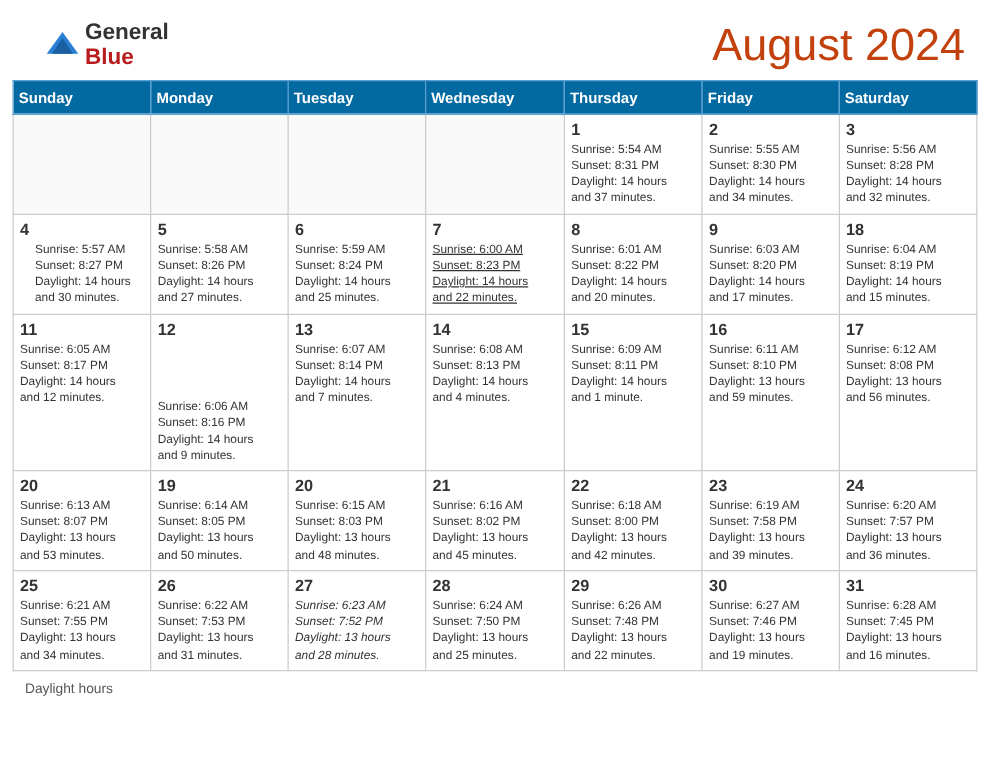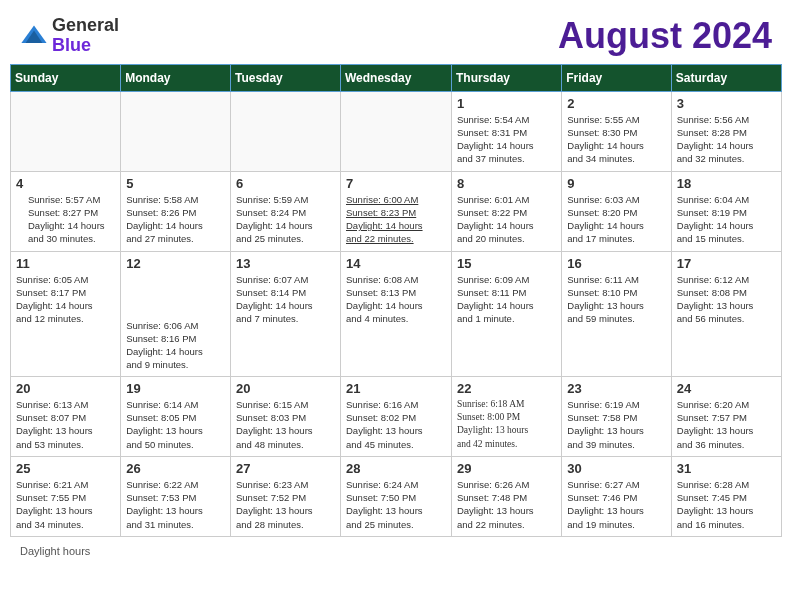--- a/index.html
+++ b/index.html
@@ -8,59 +8,60 @@
       background: #fff;
       width: 792px;
       min-height: 612px;
       overflow: hidden;
     }
     .header {
       display: flex;
       align-items: flex-start;
       justify-content: space-between;
       padding: 16px 20px 8px 20px;
+      margin-left: 16px;
     }
     .logo {
       display: flex;
       align-items: center;
       gap: 4px;
     }
     .logo-text {
       font-size: 18px;
       font-weight: bold;
       line-height: 1.1;
     }
     .logo-general { color: #333; }
-    .logo-blue { color: #6d28d9; }
+    .logo-blue { color: #b91c1c; }
     .logo-icon {
       width: 28px;
       height: 28px;
     }
     .title-block {
       text-align: right;
     }
     .month-year {
       font-size: 36px;
-      font-weight: bold;
-      color: #4c1d95;
+      font-weight: normal;
+      color: #c2410c;
       line-height: 1.1;
     }
     .location {
       font-size: 14px;
       color: #333;
       margin-top: 2px;
     }
     .calendar {
       width: 100%;
       border-collapse: collapse;
       margin: 0;
       padding: 0 0px;
     }
     .calendar th {
-      background-color: #14532d;
+      background-color: #0369a1;
       color: #fff;
       font-size: 12px;
       font-weight: bold;
       padding: 6px 4px;
       text-align: left;
       border: 1px solid #5a9fd4;
     }
     .calendar td {
       border: 1px solid #ccc;
       vertical-align: top;
@@ -279,21 +280,21 @@
           </td>
           <td>
             <div class="day-number">21</div>
             <div class="day-info" style="white-space: pre-line;">Sunrise: 6:16 AM
 Sunset: 8:02 PM
 Daylight: 13 hours
 and 45 minutes.</div>
           </td>
           <td>
             <div class="day-number">22</div>
-            <div class="day-info" style="white-space: pre-line; font-family: Liberation Serif, serif;">Sunrise: 6:18 AM
+            <div class="day-info" style="white-space: pre-line;">Sunrise: 6:18 AM
 Sunset: 8:00 PM
 Daylight: 13 hours
 and 42 minutes.</div>
           </td>
           <td>
             <div class="day-number">23</div>
             <div class="day-info" style="white-space: pre-line;">Sunrise: 6:19 AM
 Sunset: 7:58 PM
 Daylight: 13 hours
 and 39 minutes.</div>
@@ -316,21 +317,21 @@
           </td>
           <td>
             <div class="day-number">26</div>
             <div class="day-info" style="white-space: pre-line;">Sunrise: 6:22 AM
 Sunset: 7:53 PM
 Daylight: 13 hours
 and 31 minutes.</div>
           </td>
           <td>
             <div class="day-number">27</div>
-            <div class="day-info" style="white-space: pre-line;">Sunrise: 6:23 AM
+            <div class="day-info" style="white-space: pre-line; font-style: italic;">Sunrise: 6:23 AM
 Sunset: 7:52 PM
 Daylight: 13 hours
 and 28 minutes.</div>
           </td>
           <td>
             <div class="day-number">28</div>
             <div class="day-info" style="white-space: pre-line;">Sunrise: 6:24 AM
 Sunset: 7:50 PM
 Daylight: 13 hours
 and 25 minutes.</div>

